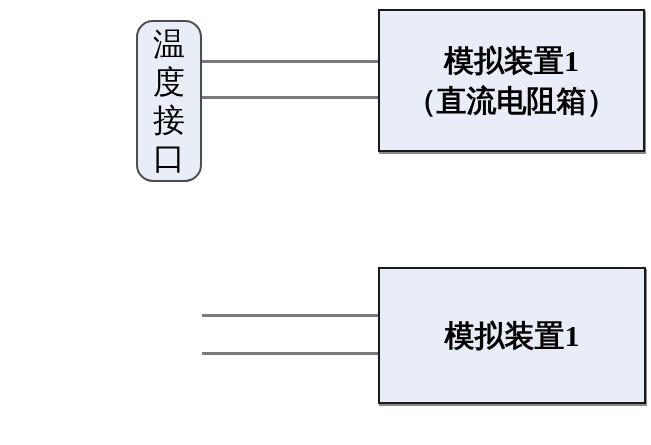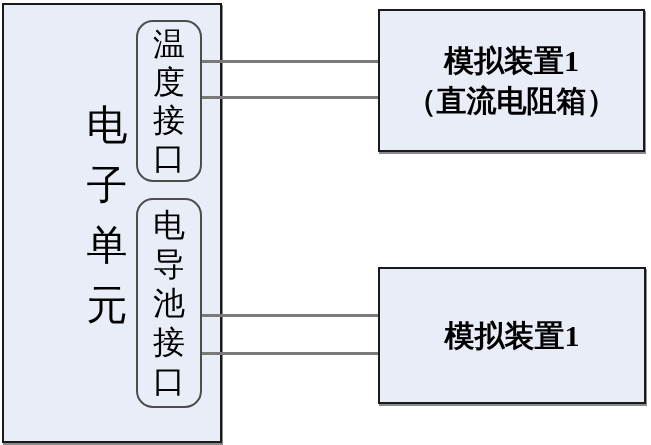--- a/index.html
+++ b/index.html
@@ -104,32 +104,25 @@
   .c1 { left: 202px; top: 60px; width: 176px; }
   .c2 { left: 202px; top: 96px; width: 176px; }
   .c3 { left: 202px; top: 314px; width: 176px; }
   .c4 { left: 202px; top: 352px; width: 176px; }
 </style>
 </head>
 <body>
 
 <div class="canvas">
 
-  <div class="box outer unit-box">
-    <div class="unit-label">电子单元</div>
-
-  </div>
 
   <div class="box inner port port1">
     <div class="port-label lh38">温度接口</div>
   </div>
 
-  <div class="box inner port port2">
-    <div class="port-label lh39">电导池接口</div>
-  </div>
 
   <div class="connector c1"></div>
   <div class="connector c2"></div>
   <div class="connector c3"></div>
   <div class="connector c4"></div>
 
   <div class="box outer device device1">
     <div class="device-line">模拟装置1</div>
     <div class="device-line">（直流电阻箱）</div>
   </div>

